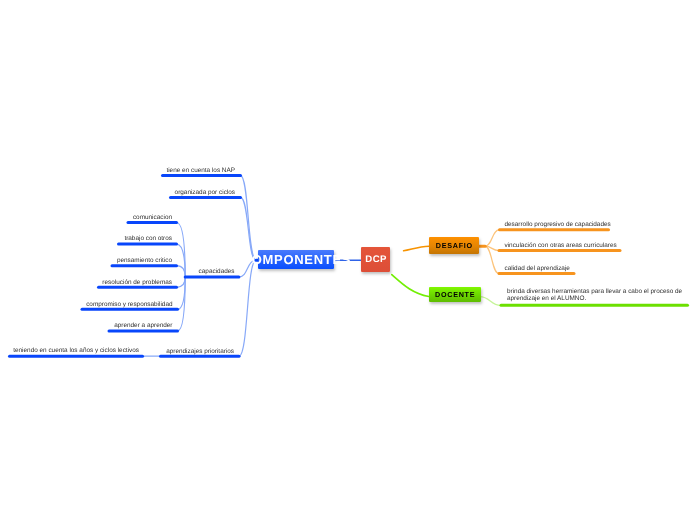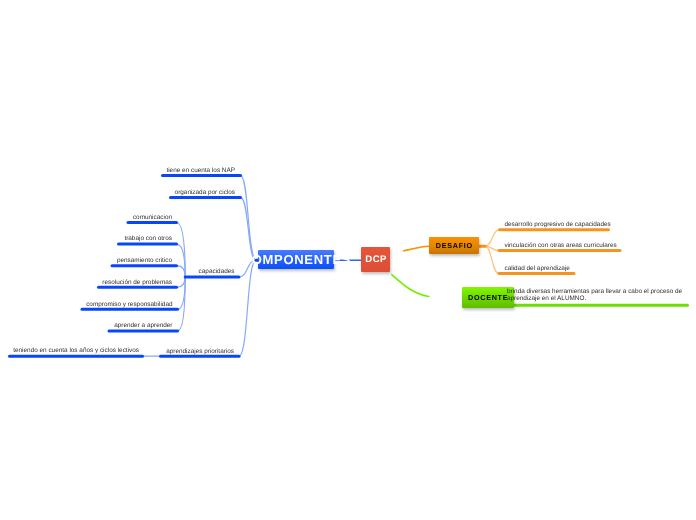--- a/index.html
+++ b/index.html
@@ -16,23 +16,23 @@
       box-shadow:1px 2px 3px rgba(0,0,0,0.25);}
   #n-componentes span{color:#ffffff;font-size:13px;font-weight:bold;letter-spacing:0.7px;text-indent:0.7px;}
   #n-dcp{left:361.4px;top:247.2px;width:29px;height:24.9px;
       background:linear-gradient(180deg,#e45539 0%,#dd4e37 100%);
       box-shadow:1px 2px 3px rgba(0,0,0,0.25);}
   #n-dcp span{color:#ffffff;font-size:9.6px;font-weight:bold;letter-spacing:0.4px;text-indent:0.4px;}
   #n-desafio{left:428.8px;top:236.8px;width:50.3px;height:17.2px;
       background:linear-gradient(180deg,#fe9000 0%,#e48503 55%,#c47503 100%);
       box-shadow:1px 2px 3px rgba(0,0,0,0.25);}
   #n-desafio span{color:#000000;font-size:7.2px;font-weight:bold;letter-spacing:0.7px;text-indent:0.7px;}
-  #n-docente{left:428.8px;top:287.3px;width:52px;height:21px;
+  #n-docente{left:428.8px;top:287.3px;width:52px;height:15px;
       background:linear-gradient(180deg,#81f800 0%,#6dd900 50%,#5fbc00 100%);
-      box-shadow:1px 2px 3px rgba(0,0,0,0.25);margin-left:33px;}
+      box-shadow:1px 2px 3px rgba(0,0,0,0.25);}
   #n-docente span{color:#000000;font-size:7.2px;font-weight:bold;letter-spacing:0.7px;text-indent:0.7px;}
   .lbl{position:absolute;white-space:nowrap;color:#2e2e2e;font-size:6.4px;line-height:8px;}
   .lbl.dual{line-height:7.2px;}
 </style>
 </head>
 <body>
 
 <div id="canvas">
   <svg id="links" viewBox="0 0 696 520" width="696" height="520">
     <path d="M240.5,175.6 C249.03,175.6 247.47,260.2 256,260.2" fill="none" stroke="#88a9f8" stroke-width="1.2" stroke-linecap="round"></path>

